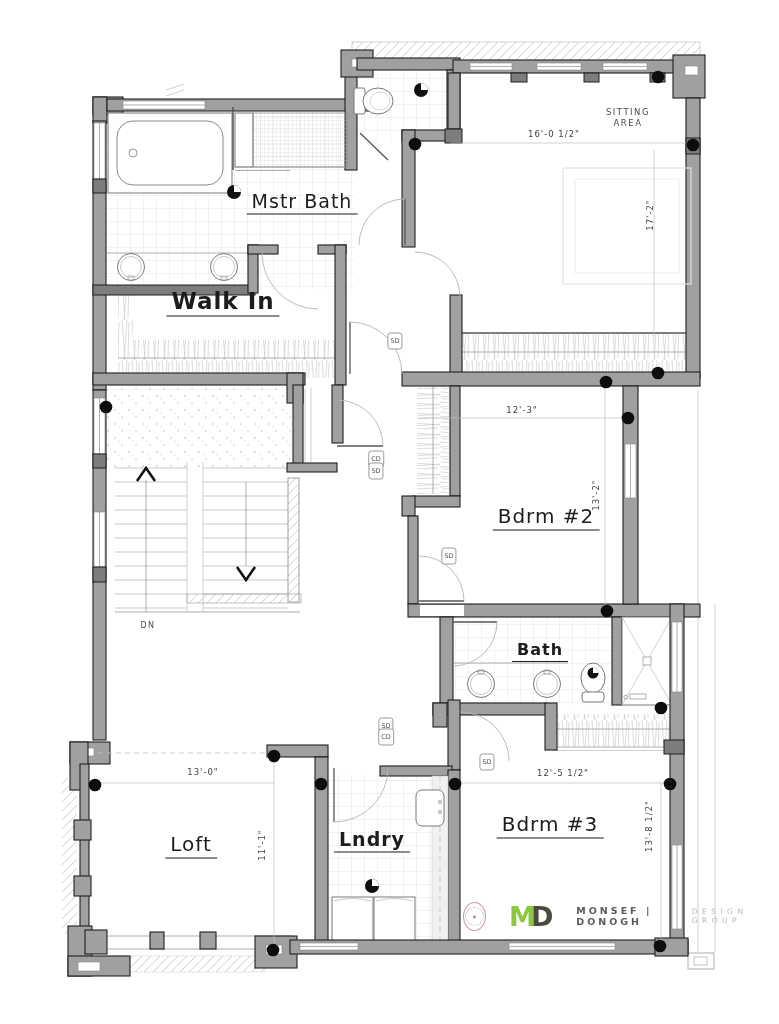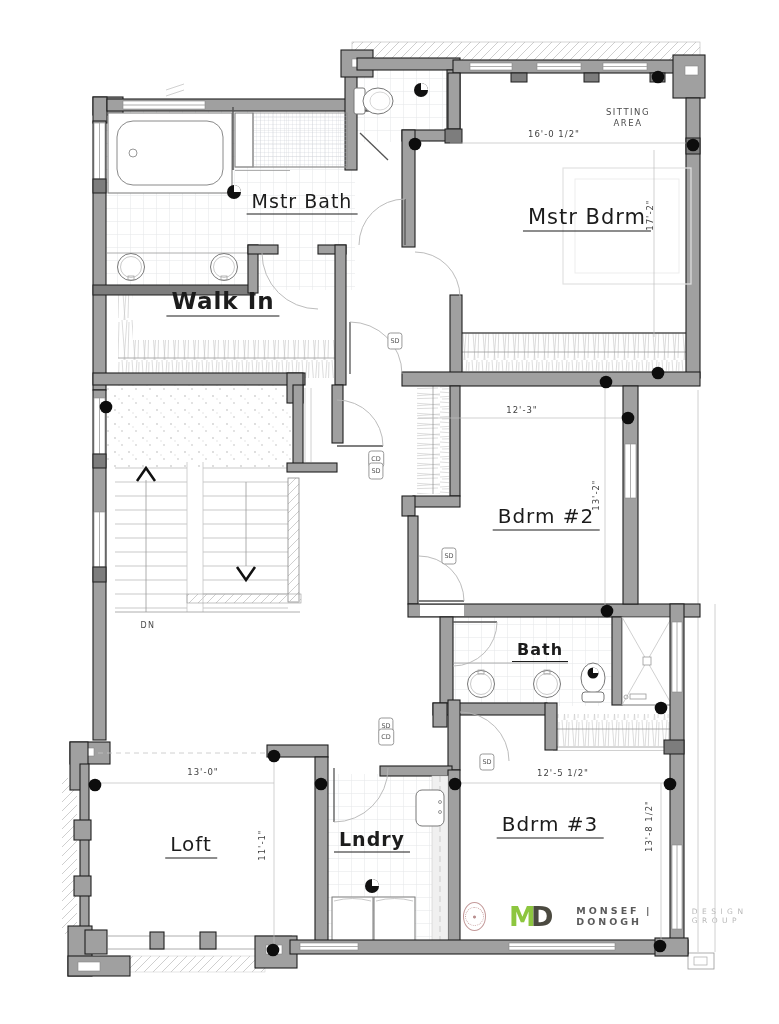--- a/index.html
+++ b/index.html
@@ -367,21 +367,20 @@
     <circle cx="234" cy="192" r="7" fill="#111"></circle>
     <path d="M234 192 L234 185 A7 7 0 0 1 241 192 Z" fill="#fff"></path>
     <circle cx="421" cy="90" r="7" fill="#111"></circle>
     <path d="M421 90 L421 83 A7 7 0 0 1 428 90 Z" fill="#fff"></path>
     <circle cx="372" cy="886" r="7" fill="#111"></circle>
     <path d="M372 886 L372 879 A7 7 0 0 1 379 886 Z" fill="#fff"></path>
   </g>
 </svg>
 
 <div class="lbl" style="left:302px;top:202px;font-size:19px;">Mstr Bath</div>
-<div class="lbl" style="left:587px;top:218px;font-size:21px;">Mstr Bdrm</div>
 <div class="lbl" style="left:223px;top:302px;font-size:23px;font-weight:bold;">Walk In</div>
 <div class="lbl" style="left:546px;top:517px;font-size:20px;">Bdrm #2</div>
 <div class="lbl" style="left:540px;top:651px;font-size:16px;font-weight:bold;">Bath</div>
 <div class="lbl" style="left:191px;top:845px;font-size:20px;">Loft</div>
 <div class="lbl" style="left:372px;top:840px;font-size:19px;font-weight:bold;">Lndry</div>
 <div class="lbl" style="left:550px;top:825px;font-size:20px;">Bdrm #3</div>
 
 <div class="note" style="left:628px;top:112px;">SITTING</div>
 <div class="note" style="left:628px;top:123px;">AREA</div>
 <div class="note" style="left:148px;top:625px;font-size:8px;">DN</div>

